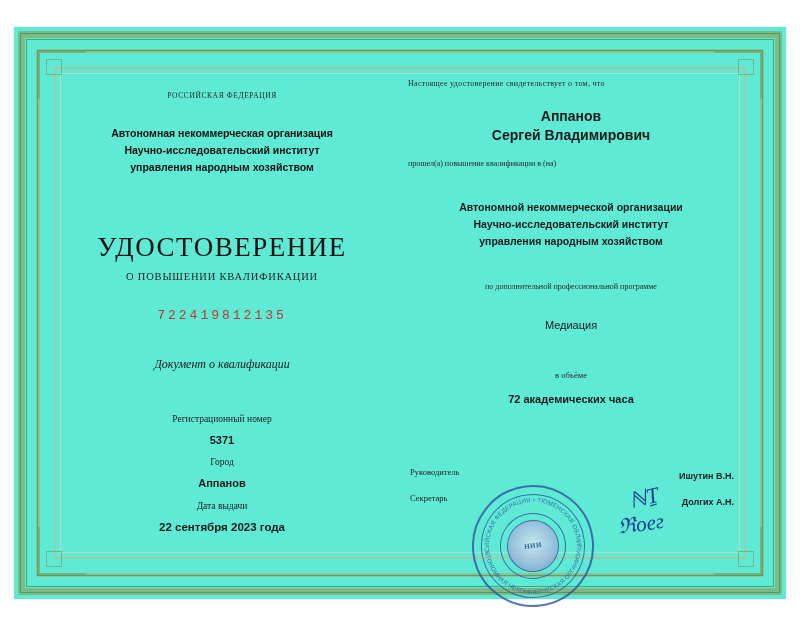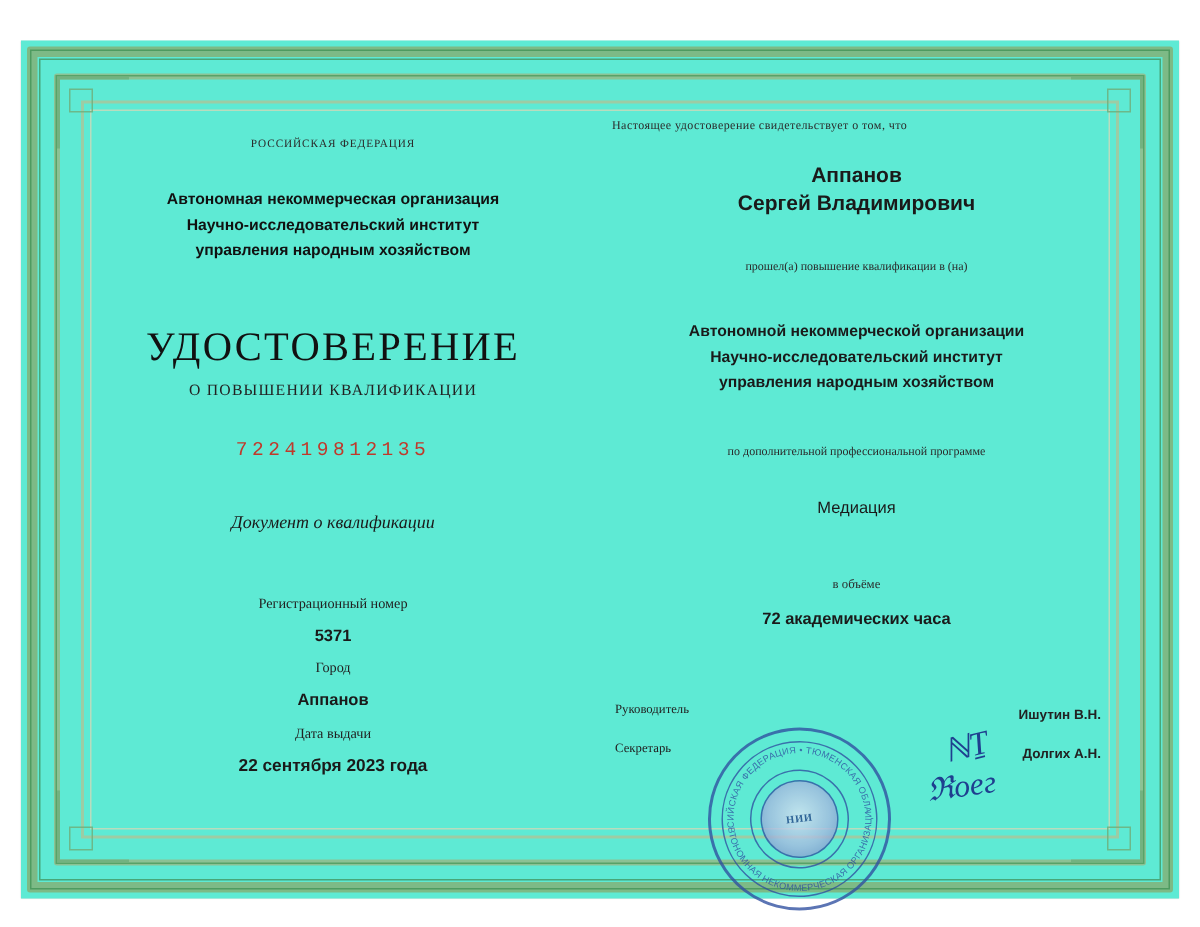--- a/index.html
+++ b/index.html
@@ -126,21 +126,21 @@
   }
   .org {
     margin-top: 25px;
     font-family: "Liberation Sans", sans-serif;
     font-weight: bold;
     font-size: 10.5px;
     line-height: 17px;
     color: #111;
   }
   .title-main {
-    margin-top: 40px;
+    margin-top: 56px;
     font-size: 27px;
     letter-spacing: 1.5px;
     color: #111;
   }
   .title-sub {
     margin-top: 8px;
     font-size: 10.5px;
     letter-spacing: 0.8px;
     color: #222;
   }
@@ -205,22 +205,21 @@
     font-size: 14px;
   }
   .r-name {
     text-align: center;
     margin-top: 3px;
     font-family: "Liberation Sans", sans-serif;
     font-weight: bold;
     font-size: 14px;
   }
   .r-passed {
-    text-align: center;
-    margin-top: 30px;
+    margin-top: 16px;
     font-size: 8px;
     color: #2b2b2b;
   }
   .r-org {
     text-align: center;
     margin-top: 31px;
     font-family: "Liberation Sans", sans-serif;
     font-weight: bold;
     font-size: 10.5px;
     line-height: 17px;

